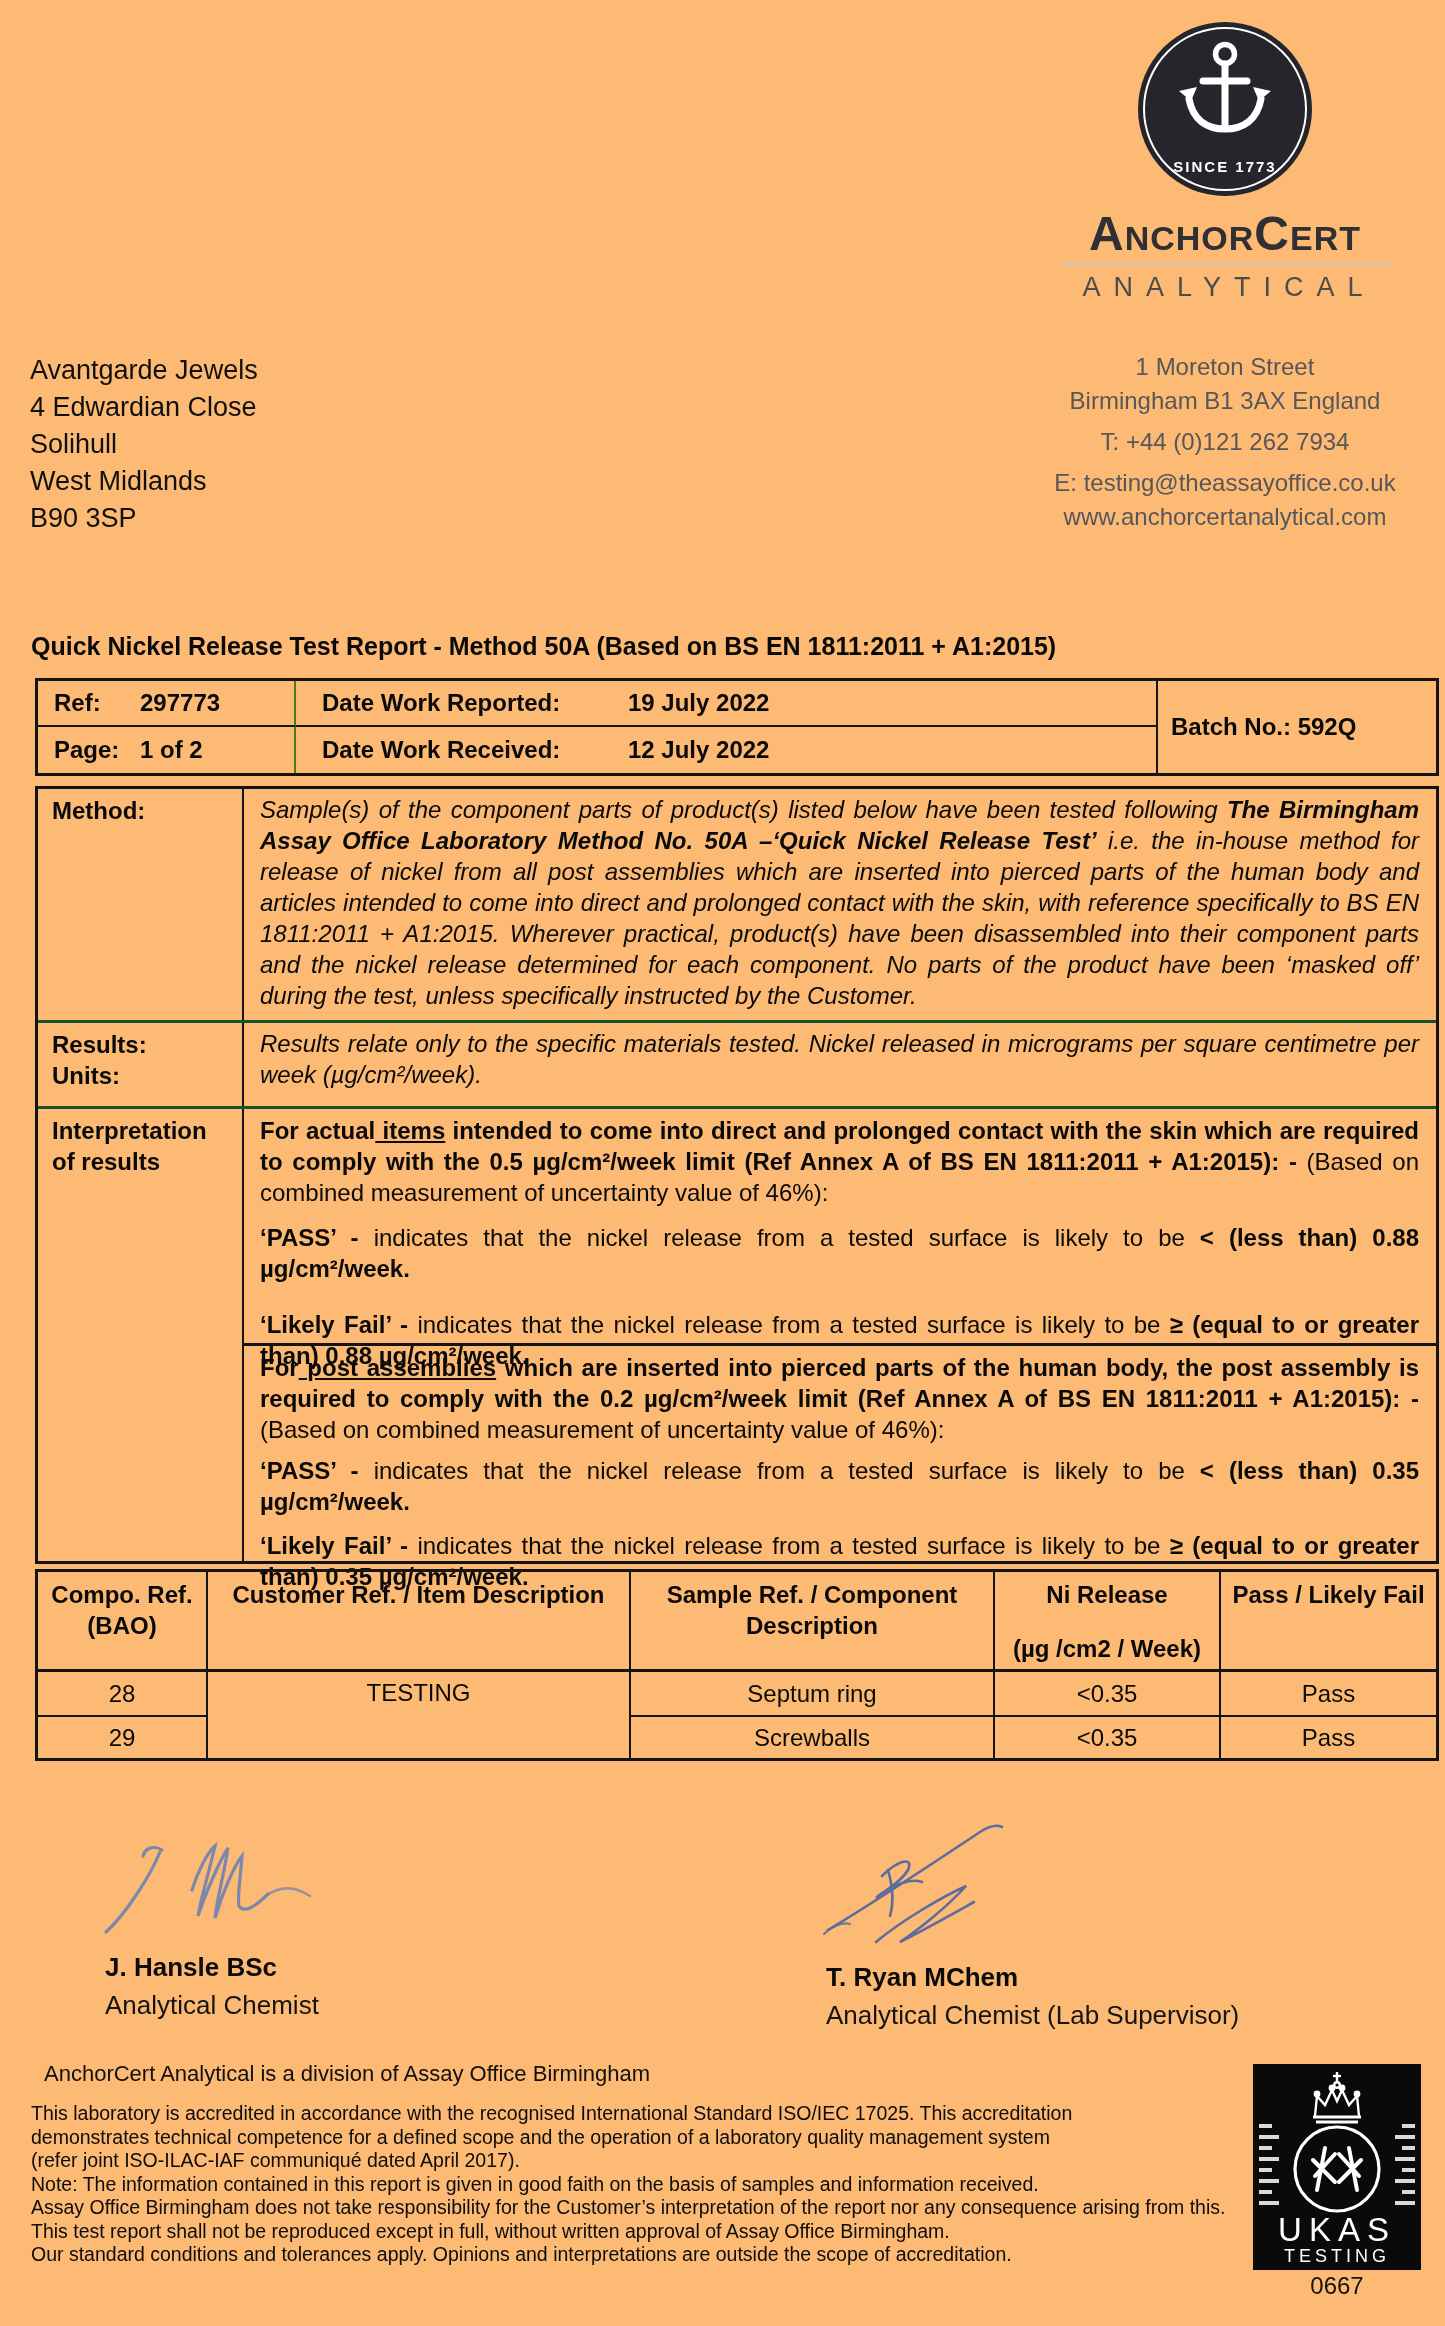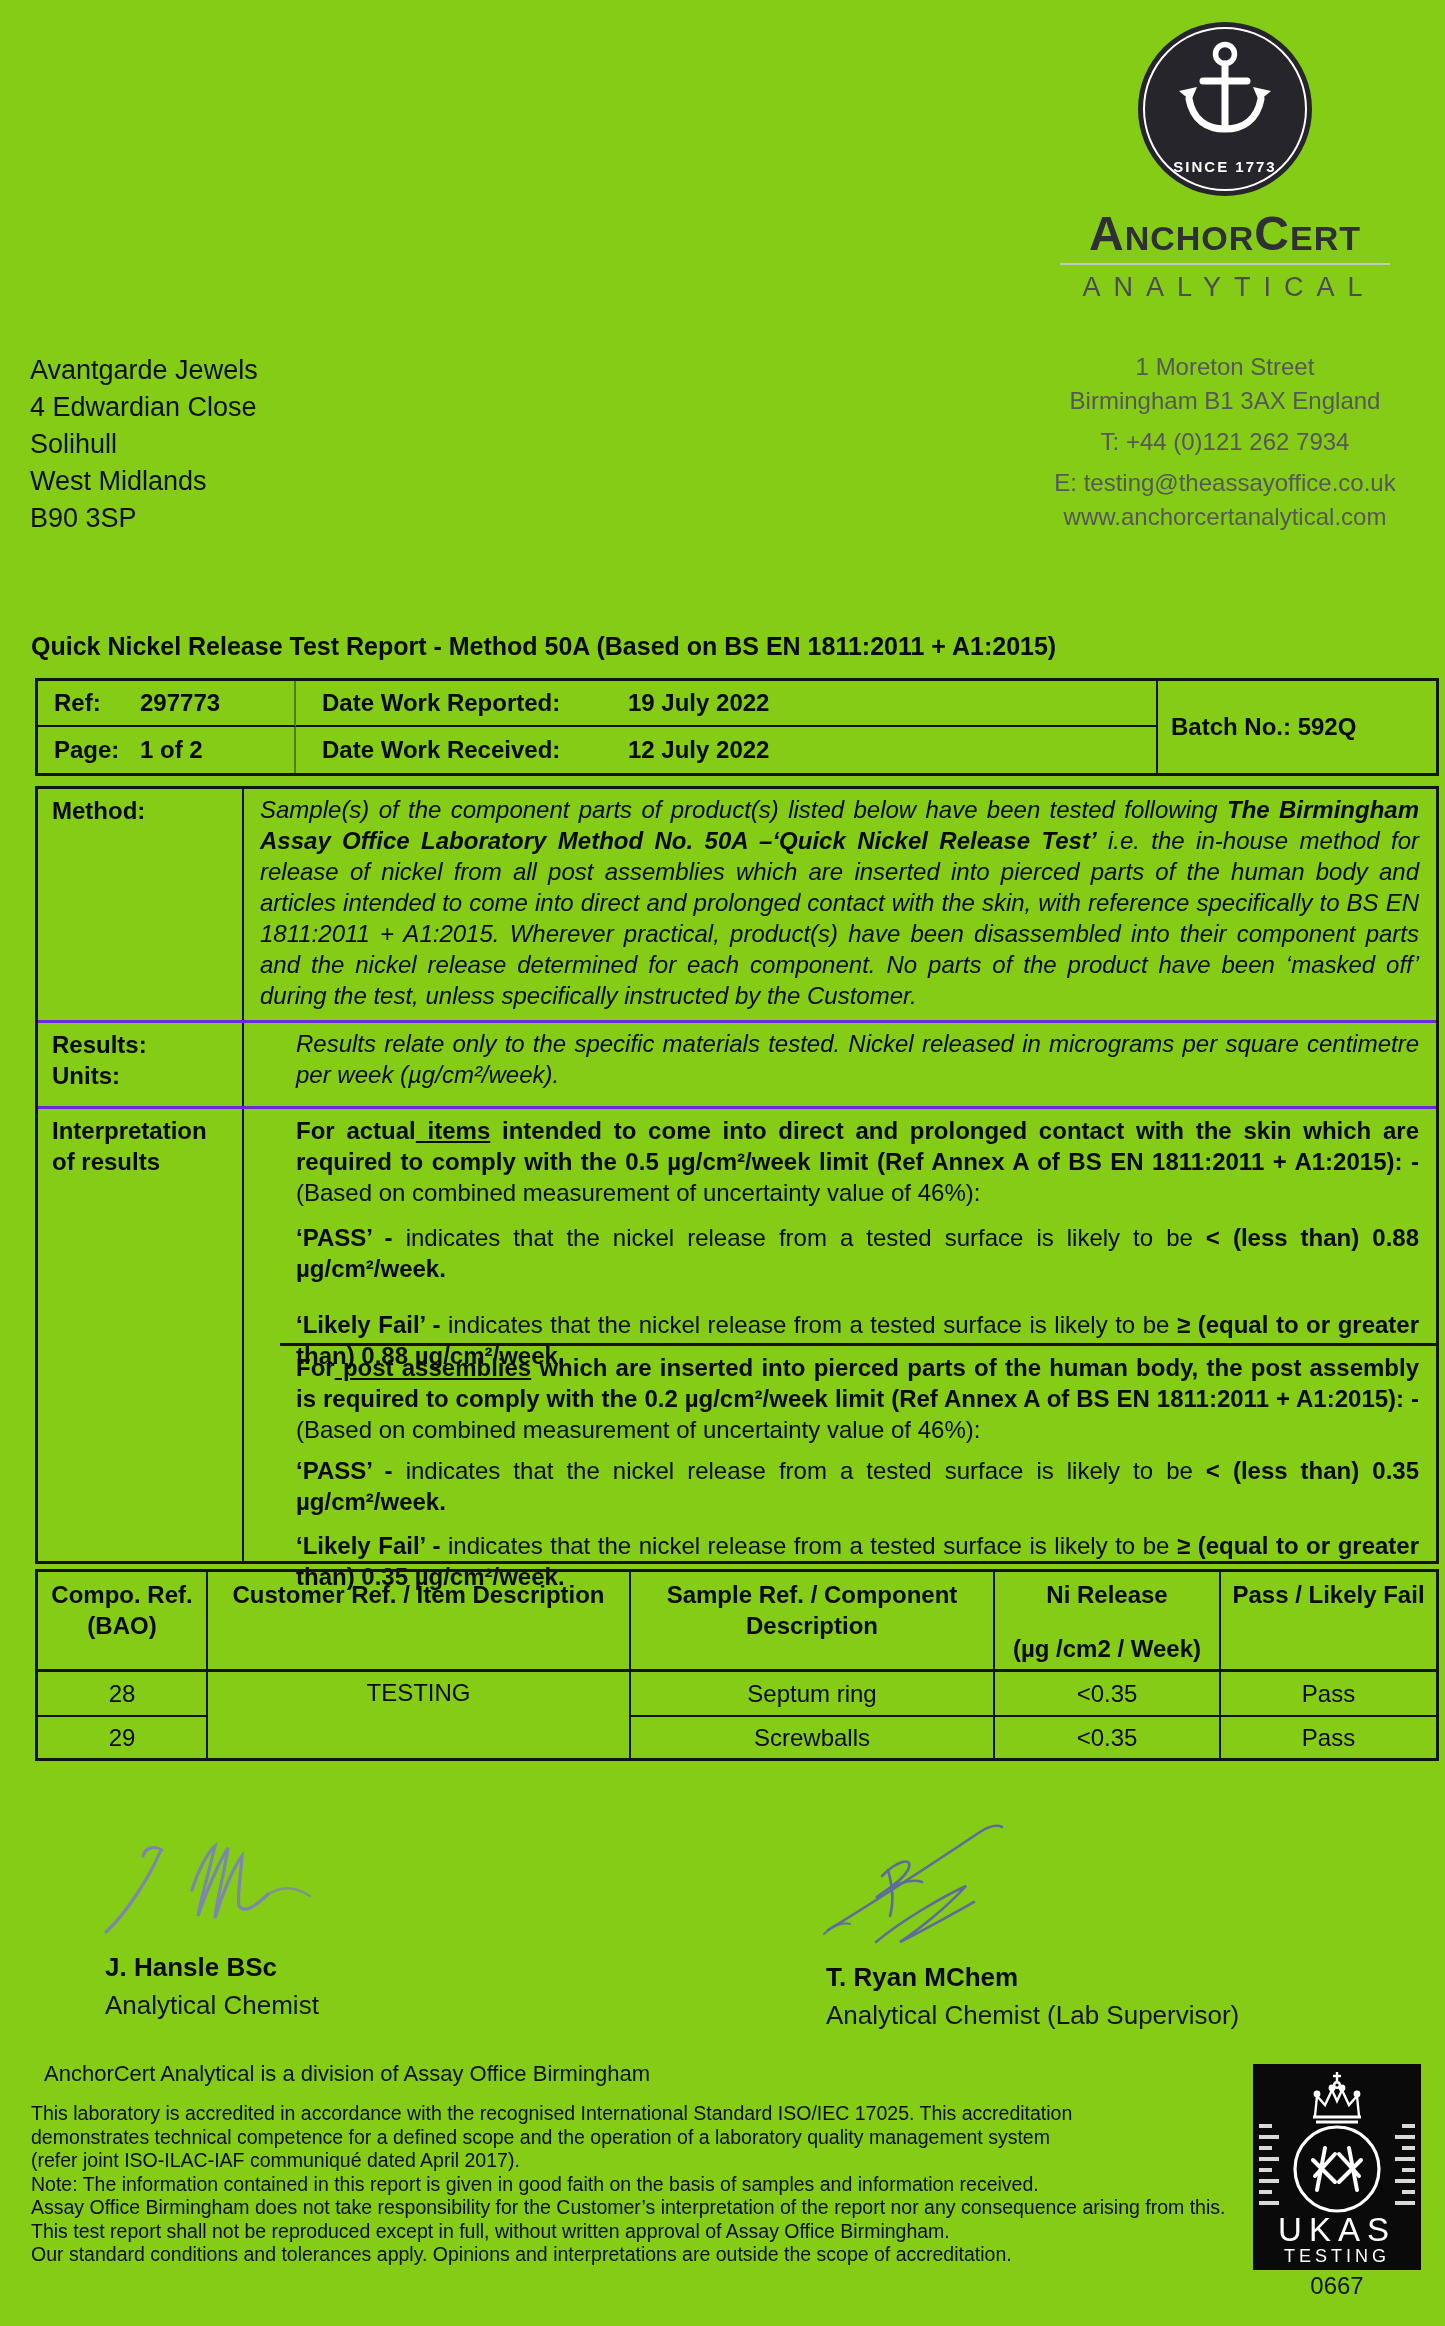--- a/index.html
+++ b/index.html
@@ -1,21 +1,21 @@
 <!DOCTYPE html>
 <html><head>
 <meta charset="utf-8">
 <style>
   * { box-sizing: border-box; margin: 0; padding: 0; }
   html,body { background:#888; }
   .page {
     position: relative;
     width: 1445px; height: 2326px;
     margin: 0 auto;
-    background: #84cc16;
+    background: #fdba74;
     font-family: "Liberation Sans", "DejaVu Sans", sans-serif;
     color: #0a0a0a;
     overflow: hidden;
   }
   
   .brand { position:absolute; left:1040px; top:16px; width:370px; text-align:center; }
   .brand-circle {
     position:relative; width:174px; height:174px; margin:6px auto 0;
     background:#25252b; border-radius:50%;
   }
@@ -50,21 +50,21 @@
   .rc1 { border-right:2px solid #4d7c0f; padding-left:16px; }
   .rc2 { border-right:2px solid #141414; padding-left:26px; }
   .rb  { border-bottom:2px solid #141414; }
   .rc3 { grid-column:3; grid-row:1/3; display:flex; align-items:center; padding-left:13px; }
   .rt-label  { display:inline-block; width:86px; }
   .rt-label2 { display:inline-block; width:306px; }
 
   
   .method-table { position:absolute; left:35px; top:786px; width:1404px; border:3px solid #141414; font-size:24px; line-height:31px; }
   .mt-row { display:grid; grid-template-columns:206px 1fr; }
-  .bt3 { border-top:3px solid #6d28d9;gap:36px; }
+  .bt3 { border-top:3px solid #14532d; }
   .mt-label { border-right:2px solid #141414; padding:6px 8px 0 14px; font-weight:bold; }
   .mt-content { padding:5px 17px 8px 16px; text-align:justify;font-style:italic; }
   .sec-method { height:231px; }
   .sec-results { height:86px; }
   .iblock1 { height:237px; border-bottom:3px solid #141414; padding:6px 17px 0 16px; text-align:justify; }
   .iblock2 { height:215px; padding:6px 17px 0 16px; text-align:justify; }
   .p-pass1 { margin-top:14px; }
   .p-fail1 { margin-top:25px; }
   .p-pass2 { margin-top:10px; }
   .p-fail2 { margin-top:13px; }

